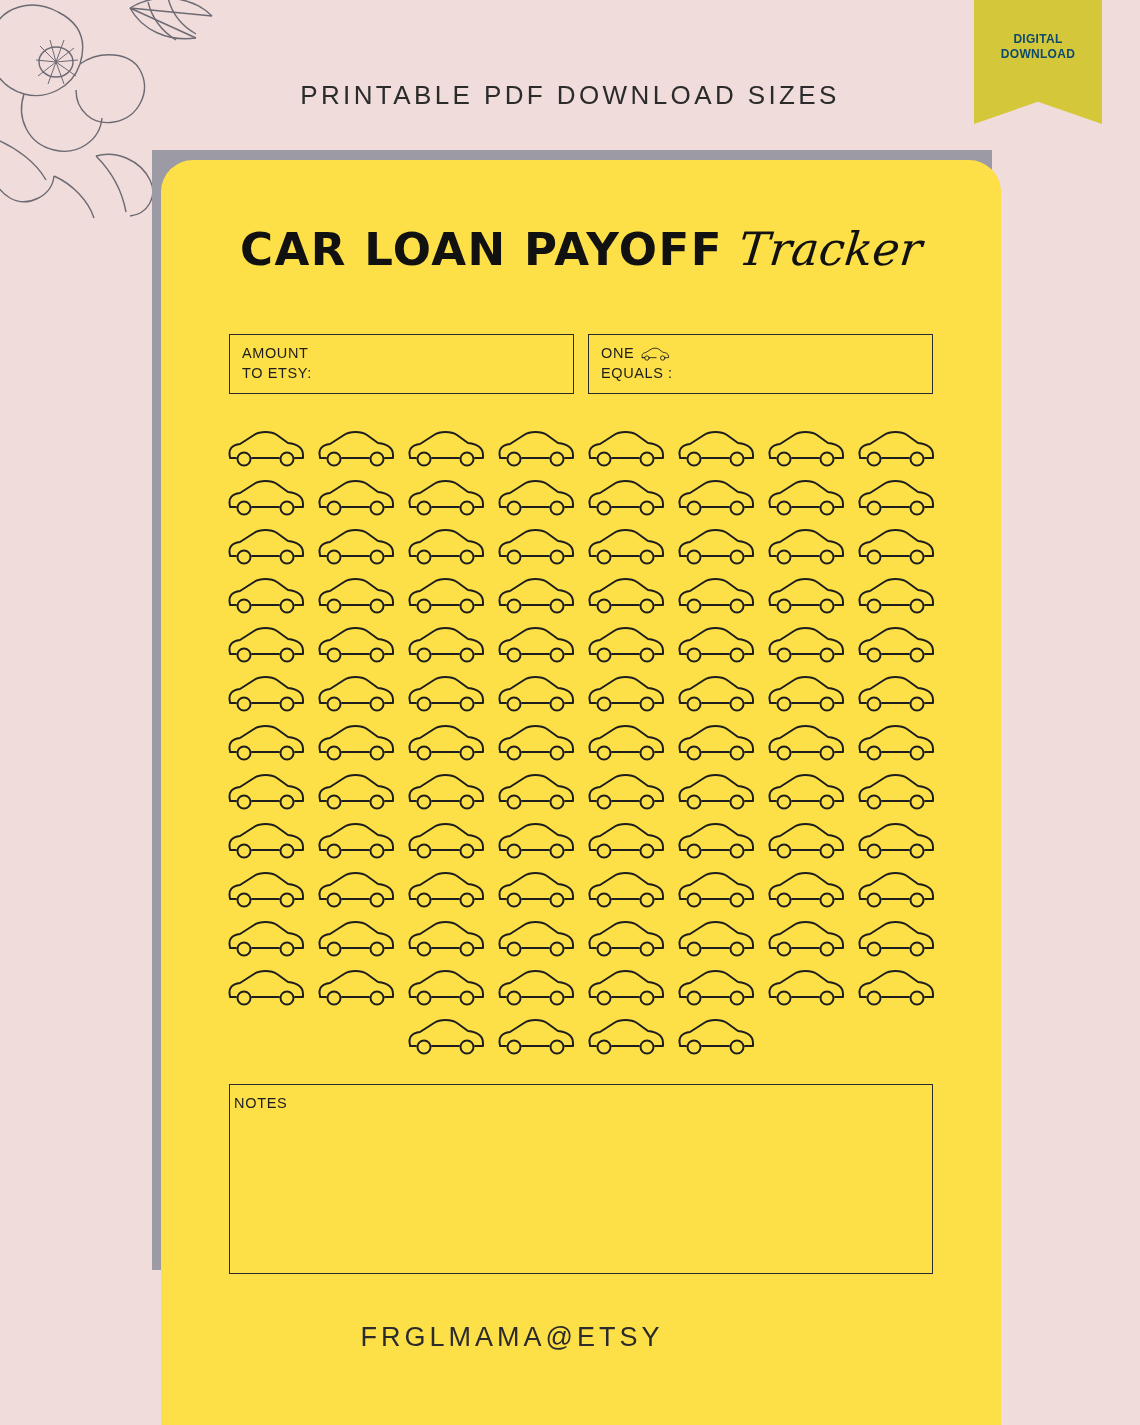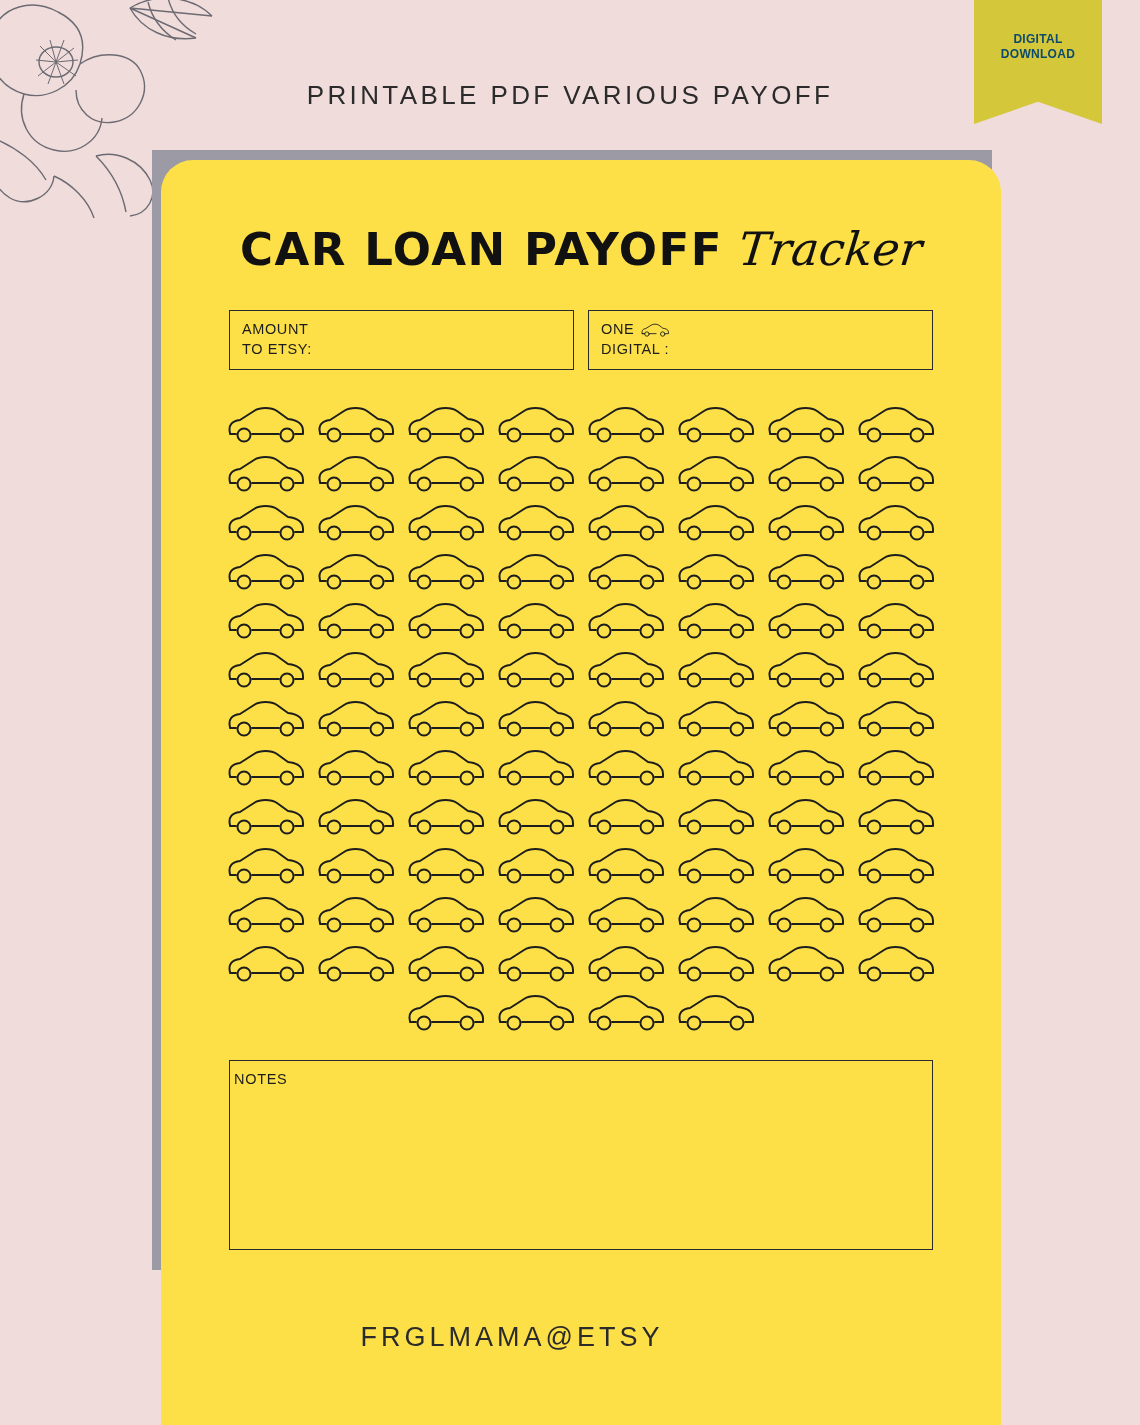--- a/index.html
+++ b/index.html
@@ -116,20 +116,21 @@
     margin-bottom: 34px;
   }
   .field {
     flex: 1;
     border: 1.6px solid #2b2b2b;
     height: 60px;
     padding: 8px 12px;
     display: flex;
     flex-direction: column;
     justify-content: center;
+    margin-top: 24px;
   }
   .field .line {
     font-size: 14.5px;
     letter-spacing: .6px;
     color: #1d1d1d;
     line-height: 1.35;
     display: flex;
     align-items: center;
     gap: 6px;
   }
@@ -200,21 +201,21 @@
     <path d="M116 166 C 136 160, 160 170, 170 190 C 178 206, 168 224, 150 226"></path>
     <path d="M116 166 C 130 180, 142 200, 146 222"></path>
   </g>
 </svg>
 
 <div class="ribbon">
   <span>DIGITAL</span>
   <span>DOWNLOAD</span>
 </div>
 
-<div class="top-caption">PRINTABLE PDF VARIOUS PAYOFF</div>
+<div class="top-caption">PRINTABLE PDF DOWNLOAD SIZES</div>
 
 <div class="sheet-shadow"></div>
 <div class="sheet">
 
   <div class="title-row">
     <span class="title-main">CAR  LOAN PAYOFF</span>
     <span class="title-script">Tracker</span>
   </div>
 
   <div class="fields">
@@ -226,21 +227,21 @@
       <div class="line">
         <span>ONE</span>
         <svg width="30" height="16" viewBox="0 0 82 42">
           <g fill="none" stroke="#1d1d1d" stroke-width="2.4" stroke-linejoin="round" stroke-linecap="round">
             <path d="M6 30 C 4 22, 8 18, 16 17 L 30 8 C 36 4, 46 4, 52 8 L 62 16 C 70 17, 78 20, 78 27 L 78 31 L 70 31 M 44 31 L 26 31 M 12 31 L 6 31 Z"></path>
             <circle cx="19" cy="32" r="6"></circle>
             <circle cx="62" cy="32" r="6"></circle>
           </g>
         </svg>
       </div>
-      <div class="line">DIGITAL :</div>
+      <div class="line">EQUALS :</div>
     </div>
   </div>
 
   <div class="car-grid">
       <div class="car-row">
         <svg class="car" viewBox="0 0 82 42">
           <g fill="none" stroke="#1d1d1d" stroke-width="2" stroke-linejoin="round" stroke-linecap="round">
             <path d="M5 29 C 3 21, 7 17, 15 16 L 29 7 C 35 3, 46 3, 52 7 L 63 15 C 72 16, 78 19, 78 27 L 78 30 L 70 30 M 54 30 L 27 30 M 11 30 L 5 30 Z"></path>
             <circle cx="19" cy="31" r="6.5"></circle>
             <circle cx="62" cy="31" r="6.5"></circle>

